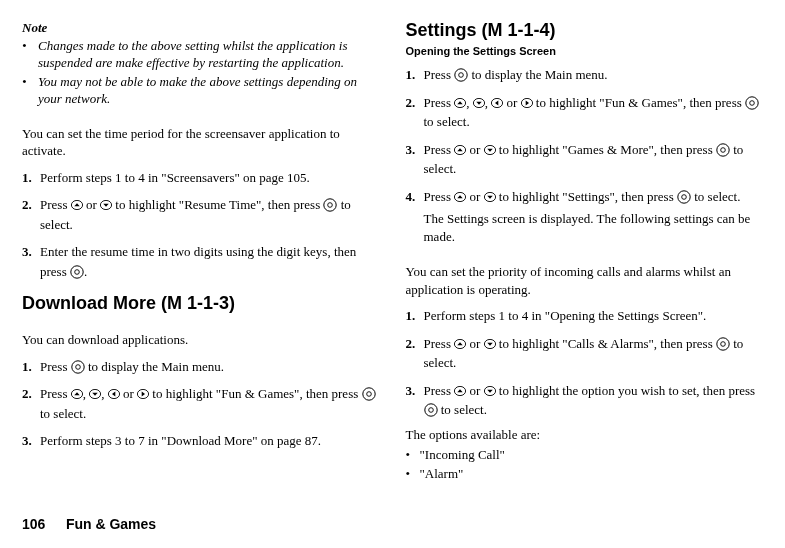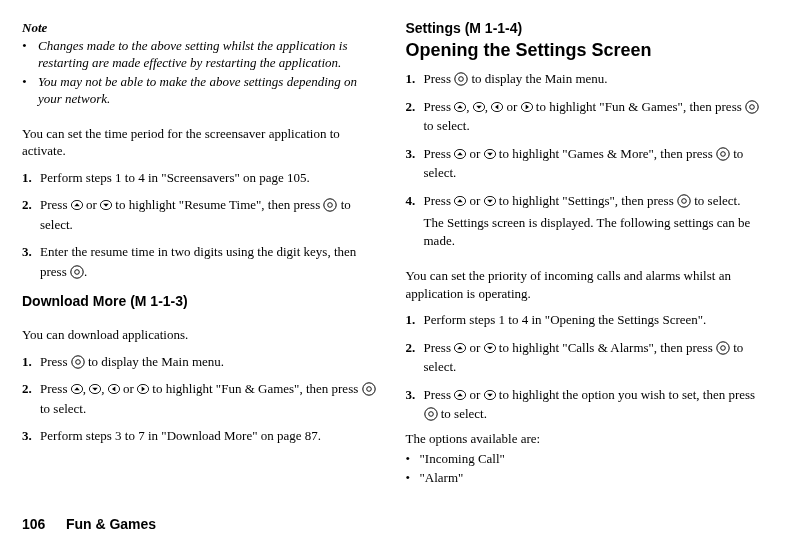--- a/index.html
+++ b/index.html
@@ -56,30 +56,30 @@
     width: 18px;
     flex: none;
     font-weight: bold;
   }
   .step-body {
     flex: 1;
   }
   .section-heading {
     font-family: Arial, Helvetica, sans-serif;
     font-weight: bold;
-    font-size: 14px;
+    font-size: 18px;
     margin-top: 12px;
   }
   .section-heading .menu-code {
     font-weight: bold;
   }
   .open-heading {
     font-family: Arial, Helvetica, sans-serif;
     font-weight: bold;
-    font-size: 18px;
+    font-size: 11px;
     margin-top: 4px;
   }
   .followup {
     margin-top: 4px;
     line-height: 1.4;
   }
   .options-intro {
     margin-top: 6px;
   }
   .opt-item {
@@ -133,21 +133,21 @@
     <path d="M4.7 2.6 L8 5 L4.7 7.4 Z" fill="#000"></path>
   </symbol>
 </svg>
 
 <div class="columns">
 
   <div class="col">
     <div class="note-heading">Note</div>
     <div class="note-item">
       <span class="bullet">•</span>
-      <span class="bullet-text">Changes made to the above setting whilst the application is restarting are made effective by restarting the application.</span>
+      <span class="bullet-text">Changes made to the above setting whilst the application is suspended are make effective by restarting the application.</span>
     </div>
     <div class="note-item">
       <span class="bullet">•</span>
       <span class="bullet-text">You may not be able to make the above settings depending on your network.</span>
     </div>
 
     <div class="para">You can set the time period for the screensaver application to activate.</div>
 
     <div class="step">
       <span class="step-num">1.</span>

